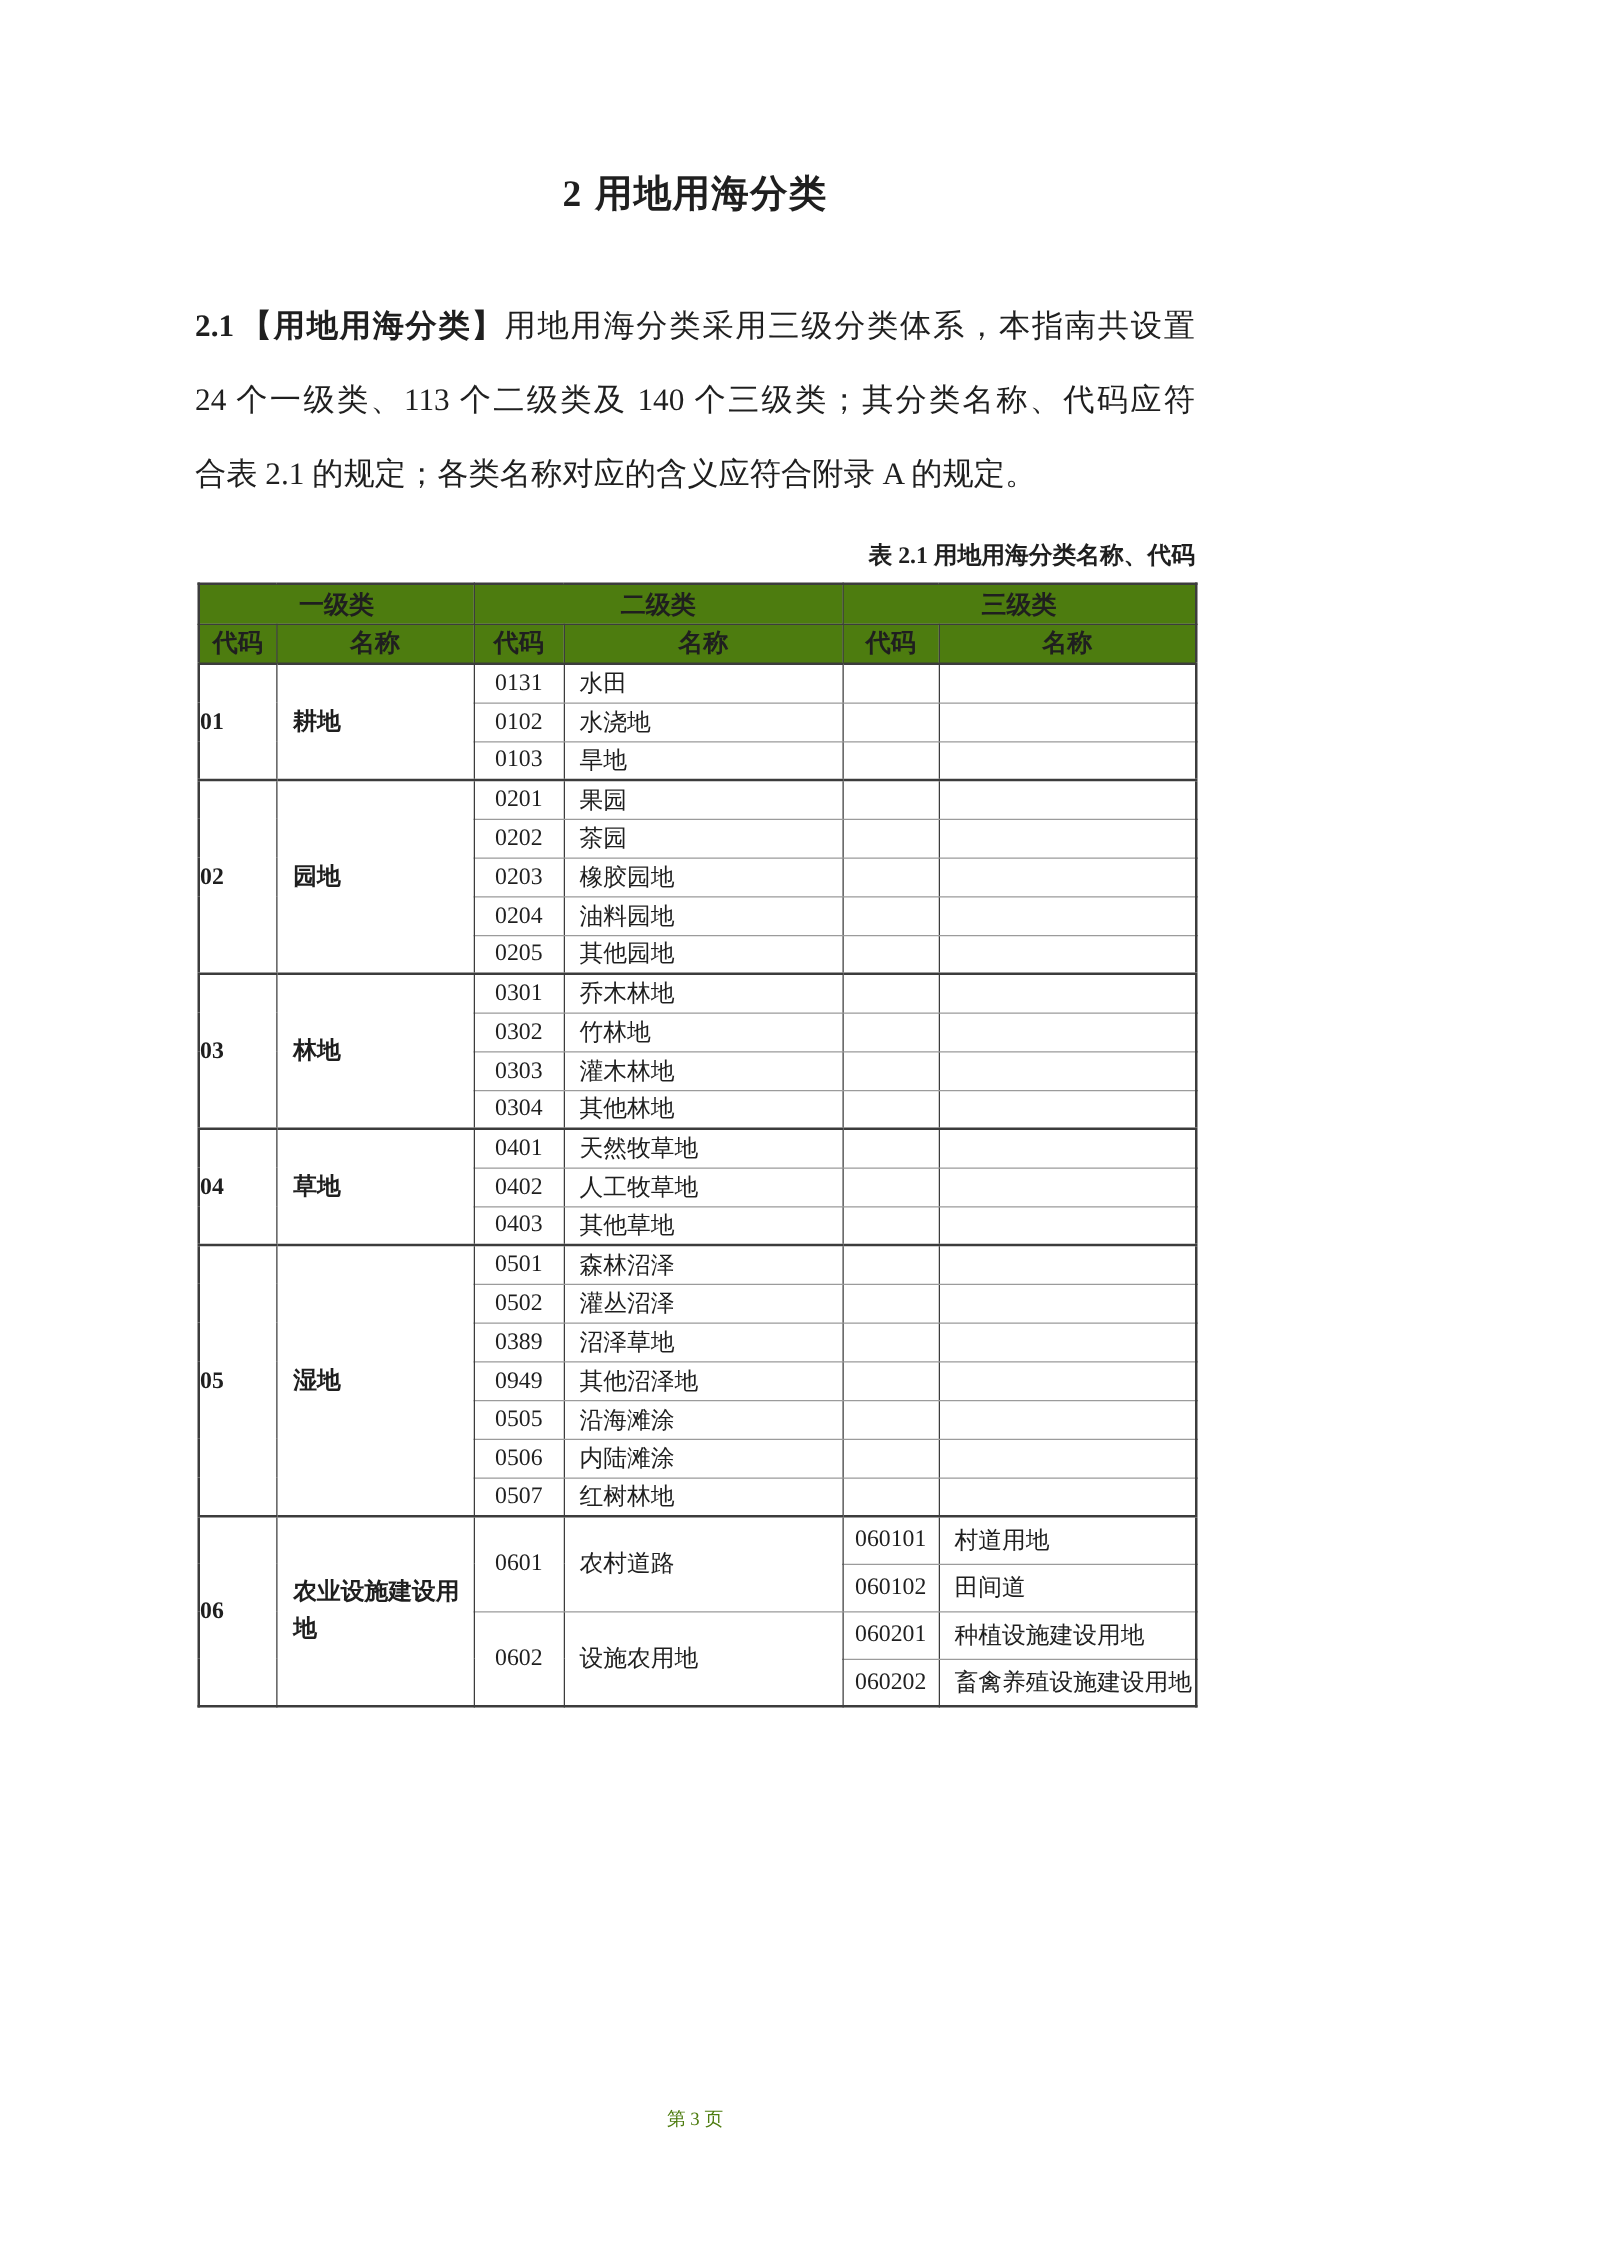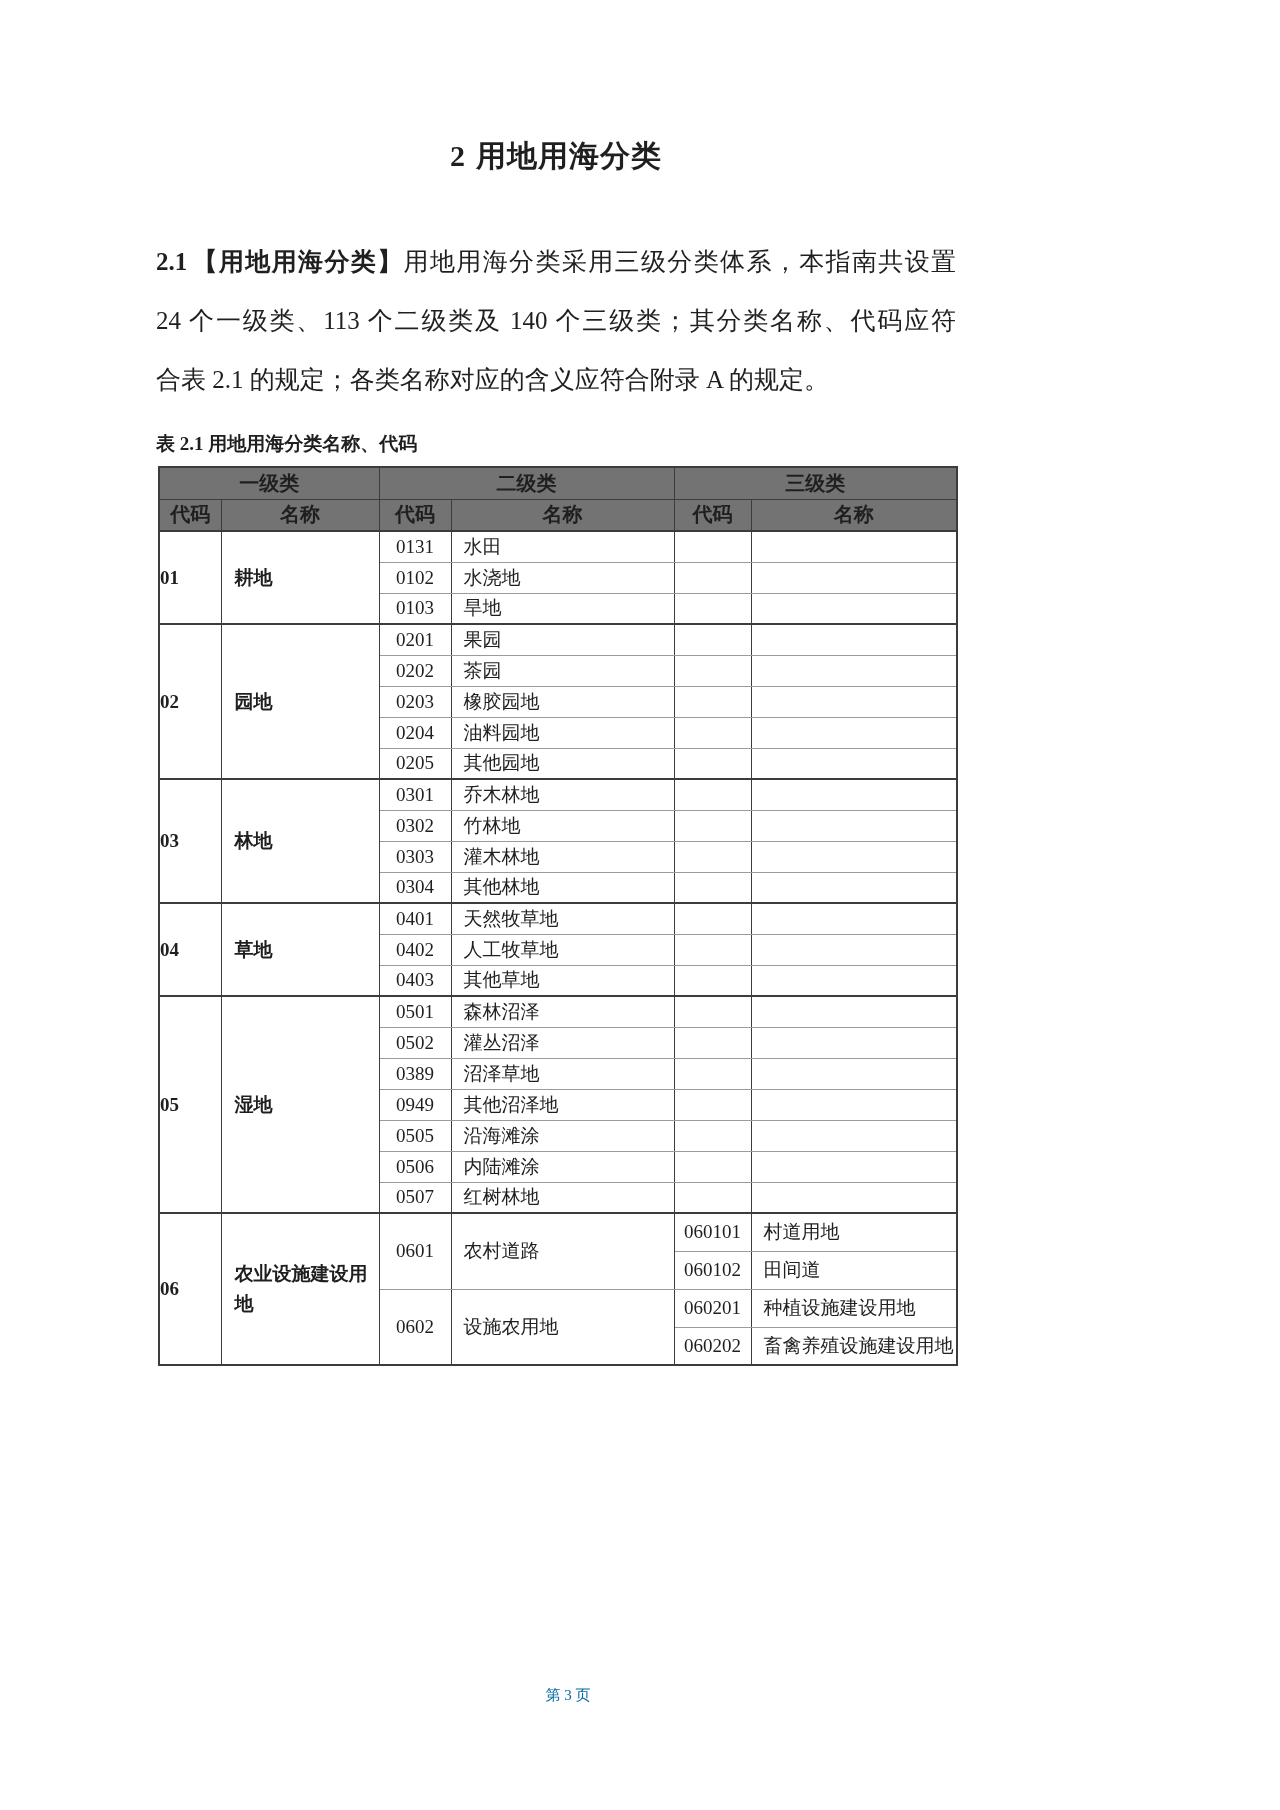--- a/index.html
+++ b/index.html
@@ -41,35 +41,35 @@
     font-family: "Liberation Serif", "DejaVu Serif", serif;
     margin-right: 4px;
   }
   .para-line .b-label {
     font-weight: 700;
     font-family: "Liberation Sans", "DejaVu Sans", sans-serif;
   }
   .table-caption {
     margin-top: 22px;
     margin-bottom: 9px;
-    text-align: left;
+    text-align: right;
     font-size: 19px;
     font-weight: 700;
   }
   .table-caption .cap-num { font-family: "Liberation Serif", "DejaVu Serif", serif; }
   .table-caption .cap-zh  { font-family: "Liberation Sans", "DejaVu Sans", sans-serif; }
   table.cls {
     border-collapse: collapse;
     table-layout: fixed;
     width: 798px;
     margin-left: 2px;
     border: 2px solid #3c3c3c;
   }
   table.cls th {
-    background: #737373;
+    background: #4d7c0f;
     border: 1px solid #3c3c3c;
     font-family: "Liberation Sans", "DejaVu Sans", sans-serif;
     font-weight: 700;
     font-size: 20px;
     height: 32px;
     text-align: center;
     vertical-align: middle;
   }
   table.cls td {
     border-style: solid;
@@ -99,26 +99,26 @@
     padding-left: 13px;
     padding-right: 2px;
     line-height: 30px;
   }
   td.name-cell {
     padding-left: 12px;
     font-family: Liberation Serif, serif;
   }
   .page-footer {
     position: absolute;
-    left: 168px;
+    left: 156px;
     top: 1686px;
     width: 800px;
     text-align: center;
     font-size: 15px;
-    color: #0369a1;
+    color: #4d7c0f;
     font-family: "Liberation Serif", "DejaVu Serif", serif;
   }
 </style>
 </head>
 <body>
 
 <div class="content">
 
   <div class="doc-title">
     <span class="num">2</span><span class="zh">用地用海分类</span>

